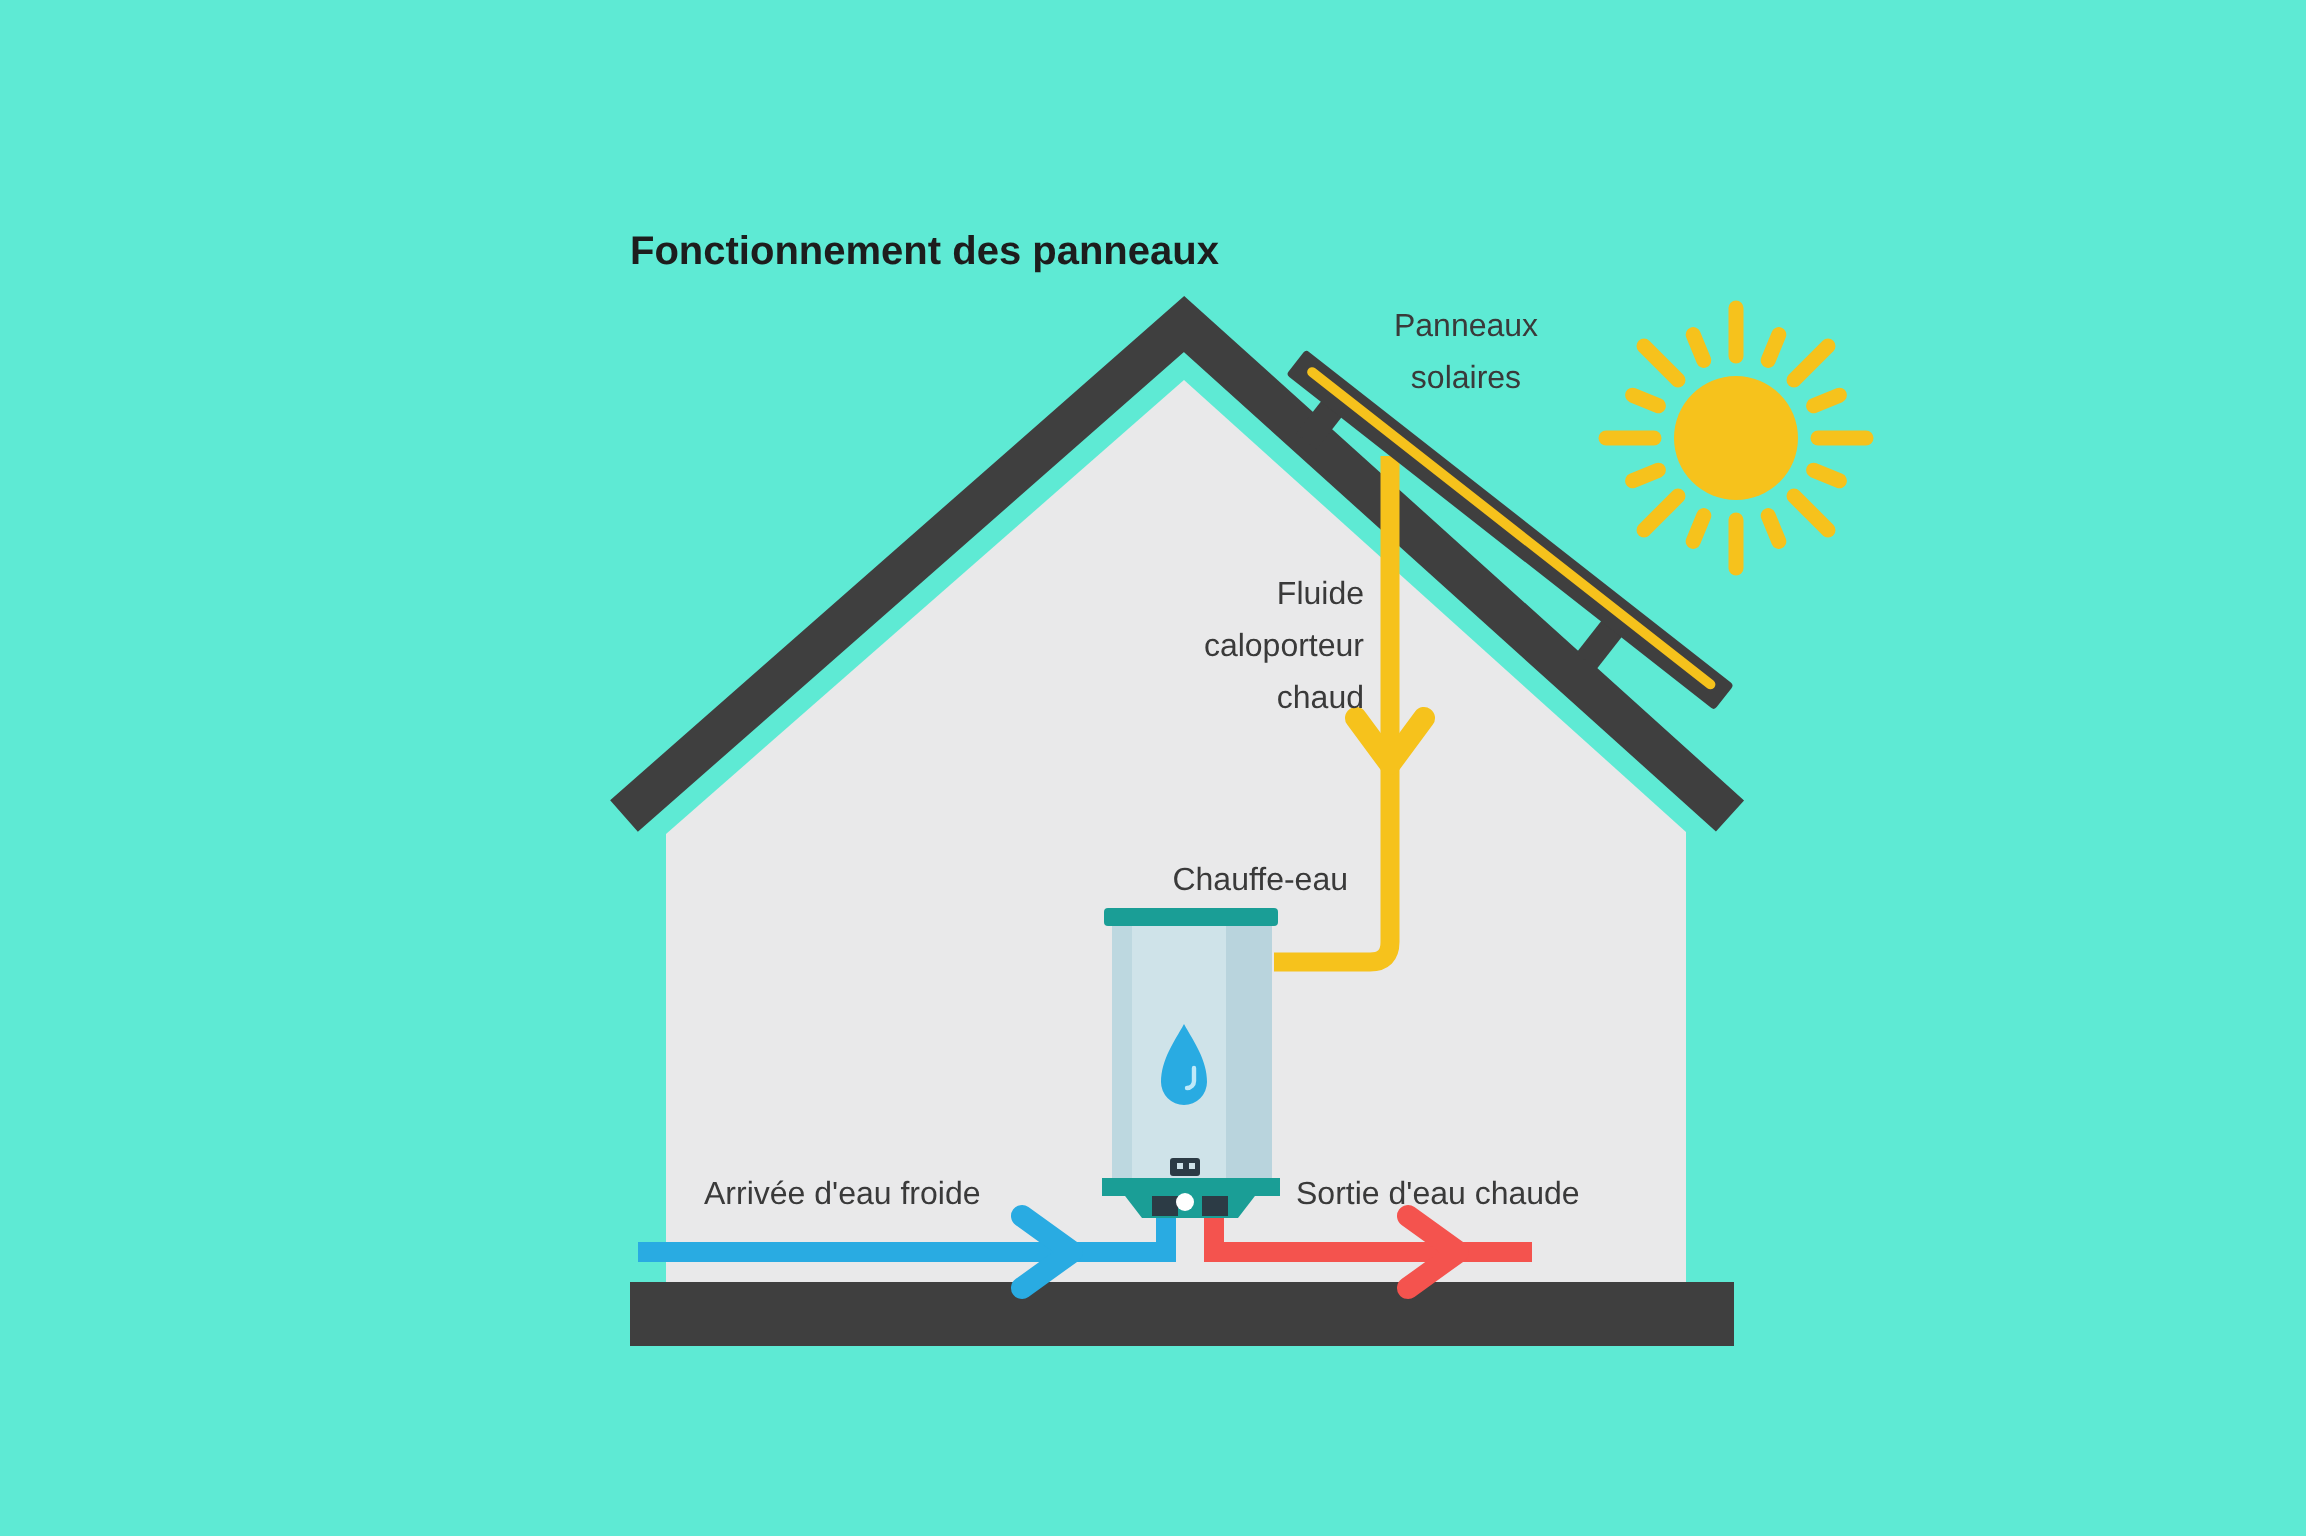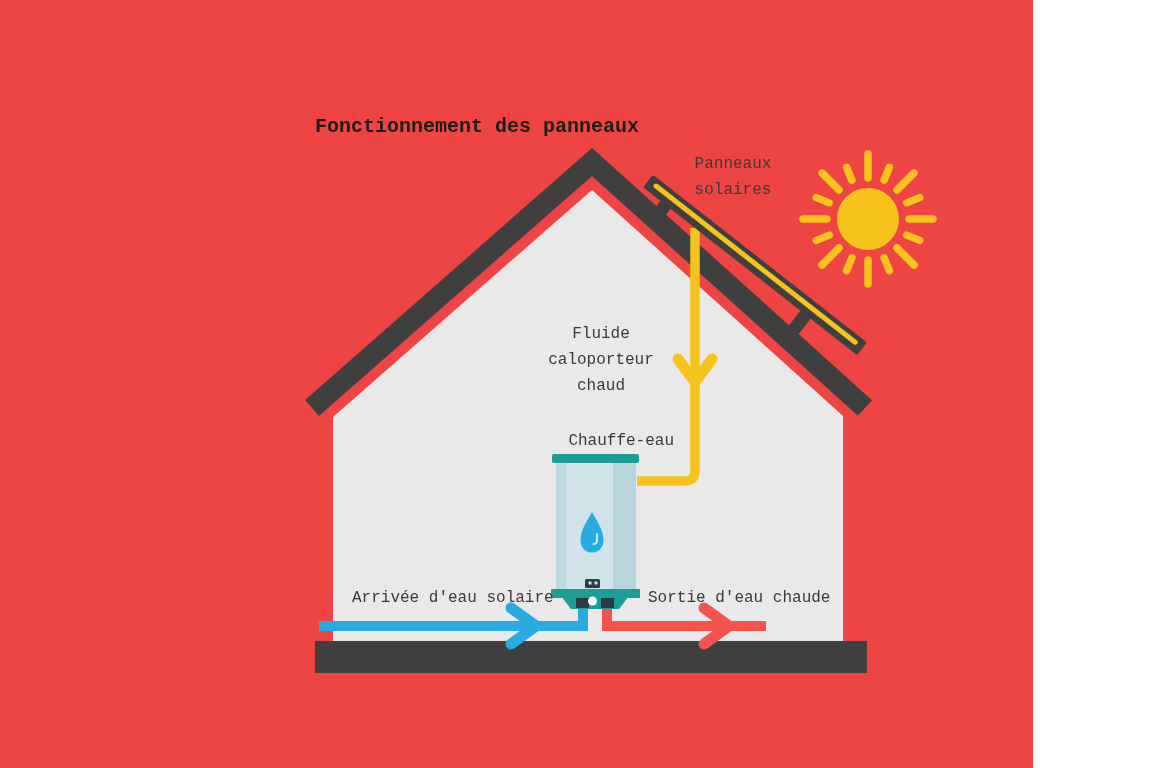--- a/index.html
+++ b/index.html
@@ -1,37 +1,37 @@
 <!DOCTYPE html>
 <html style="--dark: #3f3f3f; --wall: #e9e9ea; --yellow: #f6c21c; --blue: #29abe2; --red: #f4534e; --teal: #1a9e96; --heater_body: #cfe3e9; --heater_shade_left: #bdd8e0; --heater_shade_right: #b9d4dd; --connector_dark: #2c3b45; --drop_highlight: #bfe9f9; --text: #3a3a3a; --title: #1d1d1d;"><head>
 <meta charset="utf-8">
 <style>
   html,body{margin:0;padding:0;background:#fff;}
   #stage{
     position:relative;
-    width:1033px;height:768px;
-    background:#ef4444;
+    width:1153px;height:768px;
+    background:#5eead4;
     overflow:hidden;
-    font-family:Liberation Mono, monospace;
+    font-family:Liberation Sans, sans-serif;
   }
   #diagram-svg{position:absolute;left:0;top:0;}
   .lbl{
     position:absolute;
     color:var(--text);
     font-size:16px;
     line-height:26px;
     white-space:pre-line;
   }
   #title{
     position:absolute;left:315px;top:113px;width:340px;
     color:var(--title);
     font-size:20px;font-weight:700;line-height:27px;
   }
   #label-panels{left:660px;top:151px;width:146px;text-align:center;}
-  #label-fluid{left:520px;top:285px;width:162px;text-align:center;margin-top:36px;}
+  #label-fluid{left:520px;top:285px;width:162px;text-align:right;}
   #label-heater{left:514px;top:428px;width:160px;text-align:right;}
   #label-cold{left:352px;top:585px;}
   #label-hot{left:648px;top:585px;}
 
   
   .f-dark{fill:var(--dark);}
   .f-wall{fill:var(--wall);}
   .f-yellow{fill:var(--yellow);}
   .f-teal{fill:var(--teal);}
   .f-blue{fill:var(--blue);}
@@ -124,16 +124,16 @@
 
   <div class="lbl" id="label-panels">Panneaux
 solaires</div>
 
   <div class="lbl" id="label-fluid">Fluide
 caloporteur
 chaud</div>
 
   <div class="lbl" id="label-heater">Chauffe-eau</div>
 
-  <div class="lbl" id="label-cold">Arrivée d'eau solaire</div>
+  <div class="lbl" id="label-cold">Arrivée d'eau froide</div>
 
   <div class="lbl" id="label-hot">Sortie d'eau chaude</div>
 </div>
 
 </body></html>

